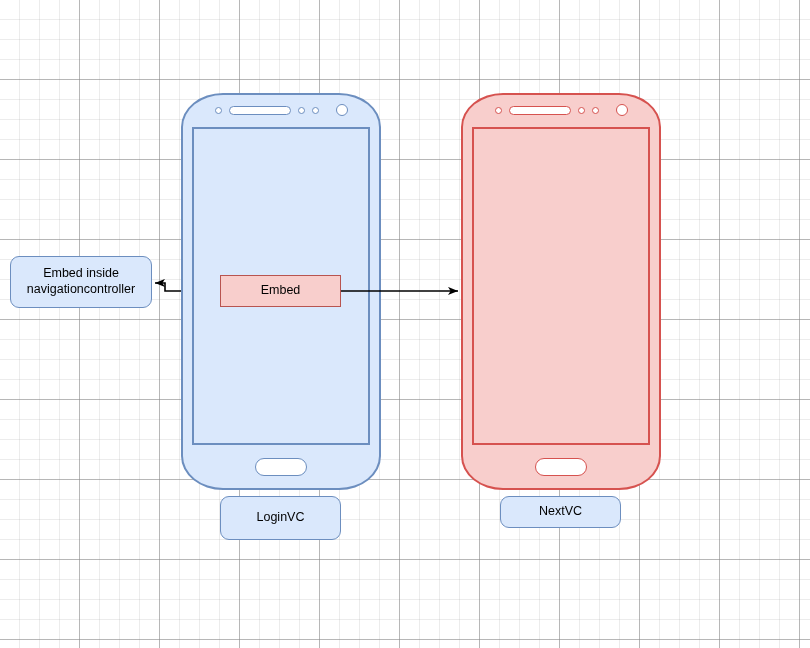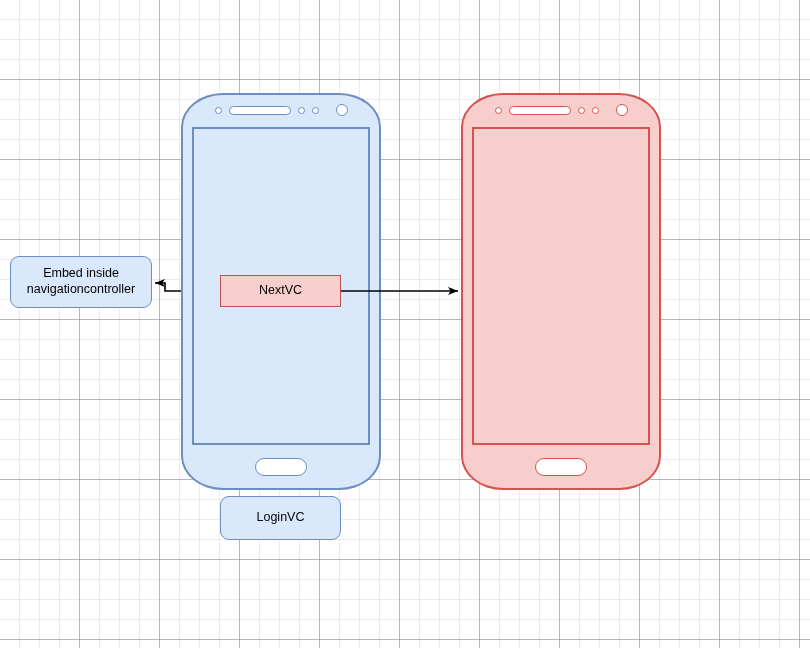--- a/index.html
+++ b/index.html
@@ -167,18 +167,19 @@
     </defs>
 
     <path d="M 181,291 L 165,291 L 165,283 L 155,283" fill="none" stroke="#000000" stroke-width="1.6" marker-end="url(#arrow-end-left)"></path>
 
     <path d="M 341,291 L 458,291" fill="none" stroke="#000000" stroke-width="1.6" marker-end="url(#arrow-end)"></path>
   </svg>
 
   <div class="box box-blue" style="left:10px; top:256px; width:142px; height:52px;">Embed inside
 navigationcontroller</div>
 
-  <div class="box box-red" style="left:220px; top:275px; width:121px; height:32px;">NextVC</div>
+  <div class="box box-red" style="left:220px; top:275px; width:121px; height:32px;">Embed</div>
 
   <div class="box box-blue" style="left:220px; top:496px; width:121px; height:44px;">LoginVC</div>
 
+  <div class="box box-blue" style="left:500px; top:496px; width:121px; height:32px;">NextVC</div>
 
 </div>
 
 </body></html>

